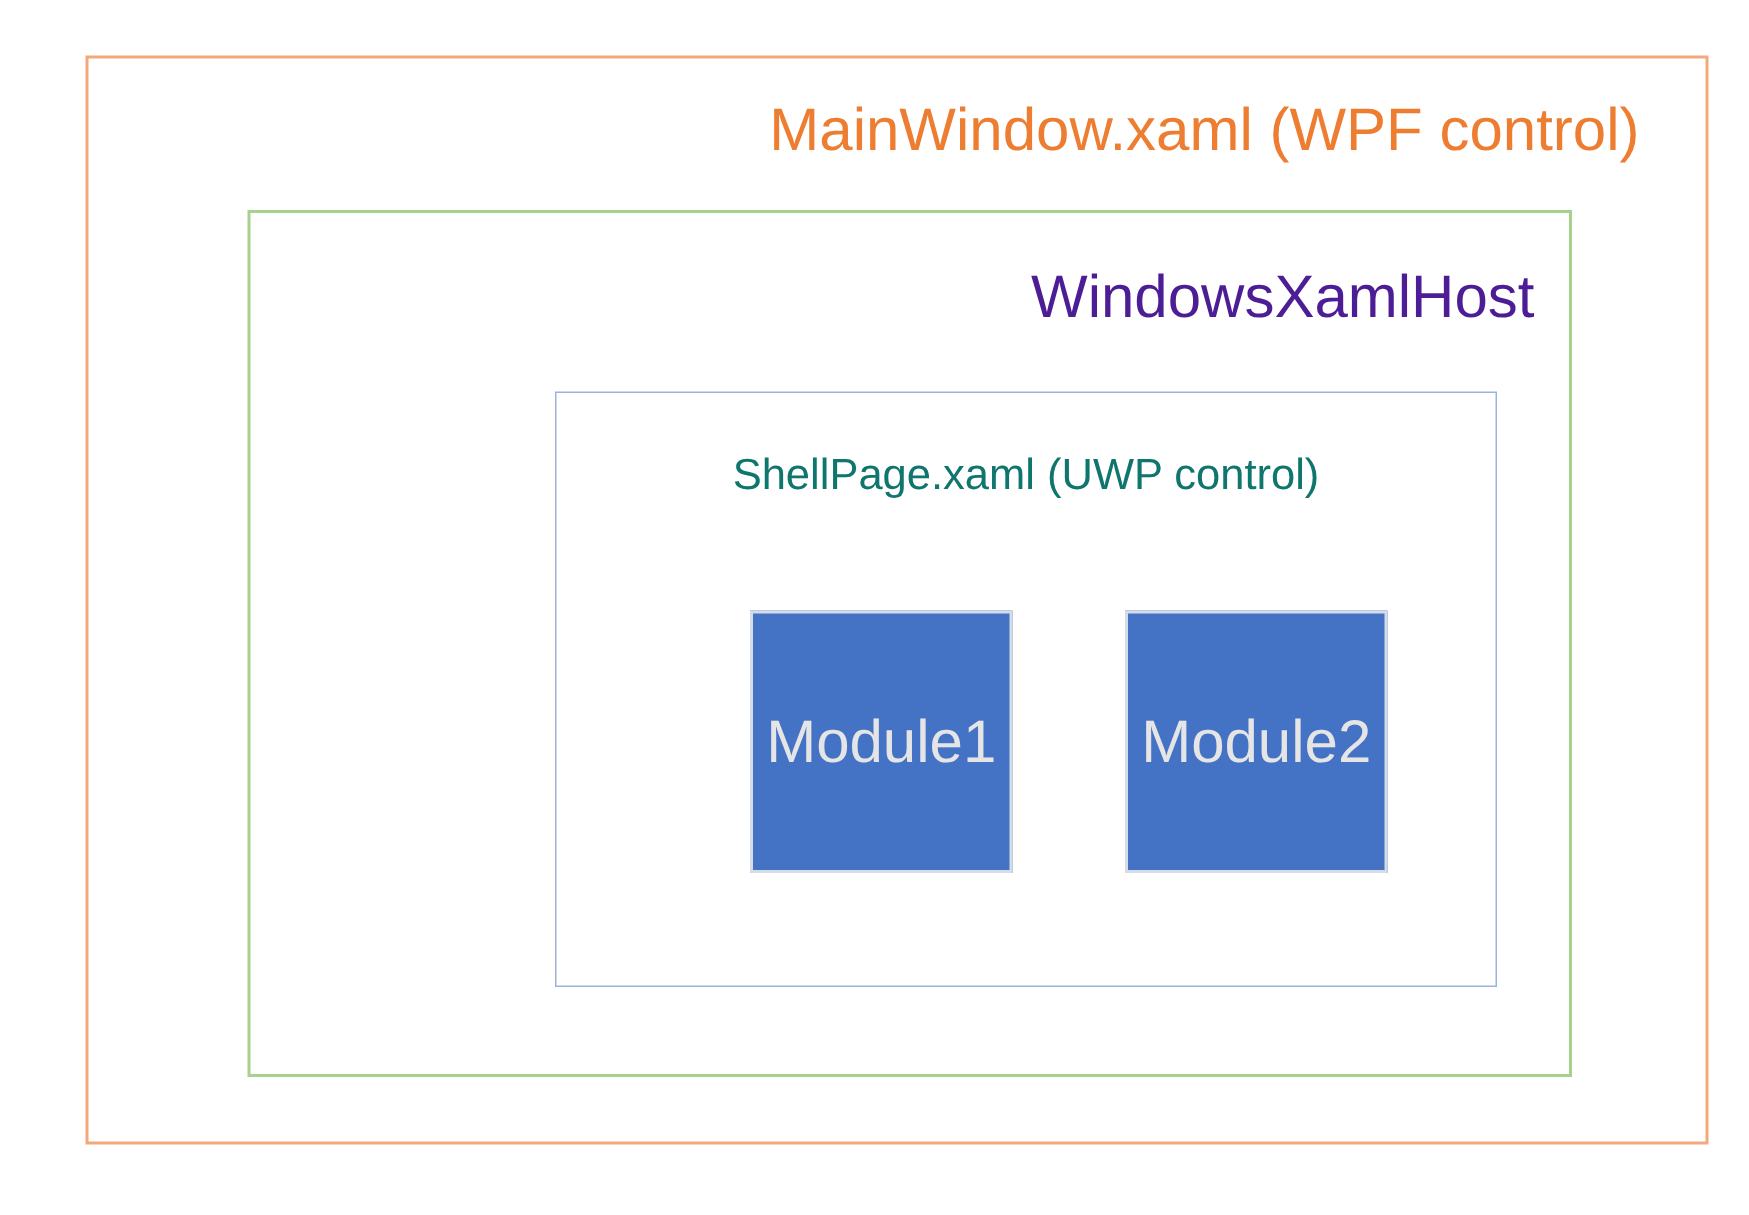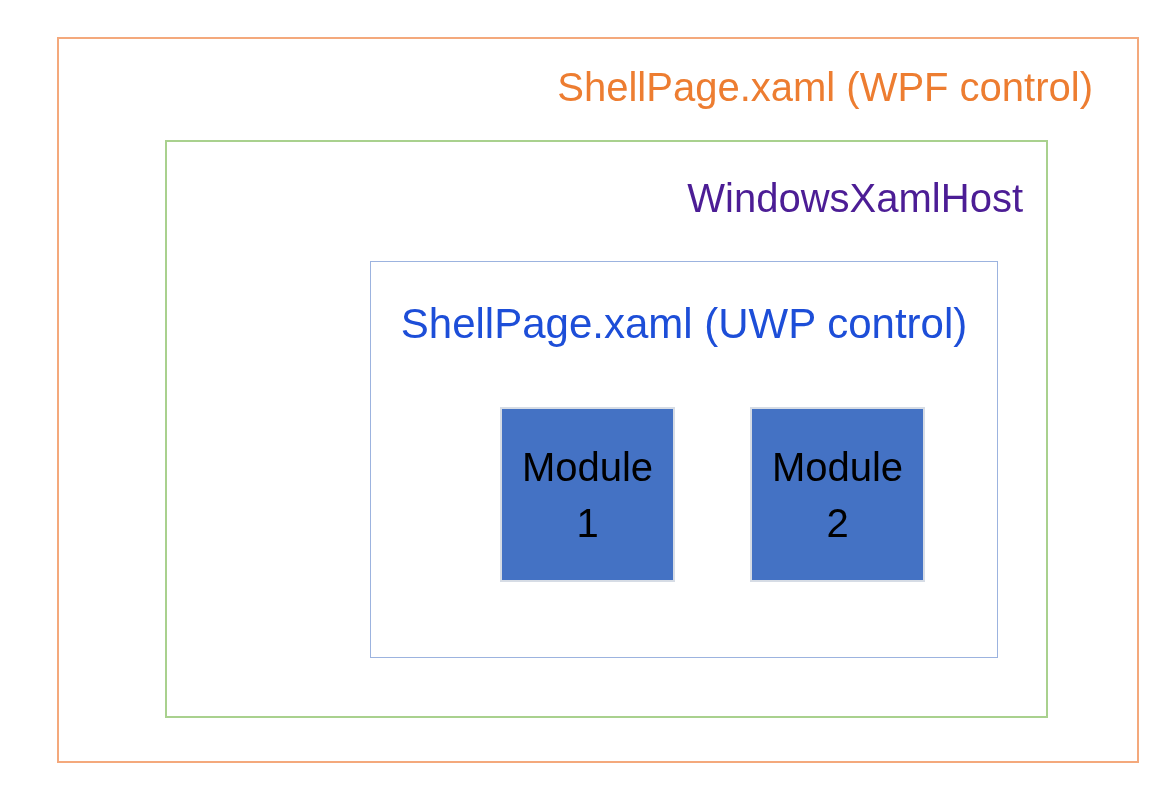--- a/index.html
+++ b/index.html
@@ -56,50 +56,50 @@
     right: 143px;
     top: 178px;
     font-size: 40px;
     color: #4c1d95;
   }
   .shell-title {
     left: 370px;
     top: 303px;
     width: 628px;
     text-align: center;
-    font-size: 42px;
-    color: #1d4ed8;
+    font-size: 29px;
+    color: #0f766e;
   }
   .module {
     position: absolute;
     top: 407px;
     width: 175px;
     height: 175px;
     background: #4472C4;
     border: 2px solid #D6DCE5;
     box-sizing: border-box;
     display: flex;
-    flex-direction: column;
+    flex-direction: row;
     align-items: center;
     justify-content: center;
-    color: #000000;
+    color: #e5e5e5;
     font-size: 40px;
     line-height: 56px;
     text-align: center;
   }
   .module-1 { left: 500px; }
   .module-2 { left: 750px; }
 </style>
 </head>
 <body>
 
 <div class="canvas">
 
   <div class="box outer-box"></div>
-  <div class="title outer-title">ShellPage.xaml (WPF control)</div>
+  <div class="title outer-title">MainWindow.xaml (WPF control)</div>
 
   <div class="box host-box"></div>
   <div class="title host-title">WindowsXamlHost</div>
 
   <div class="box shell-box"></div>
   <div class="title shell-title">ShellPage.xaml (UWP control)</div>
 
   <div class="module module-1">
     <span>Module</span>
     <span>1</span>

